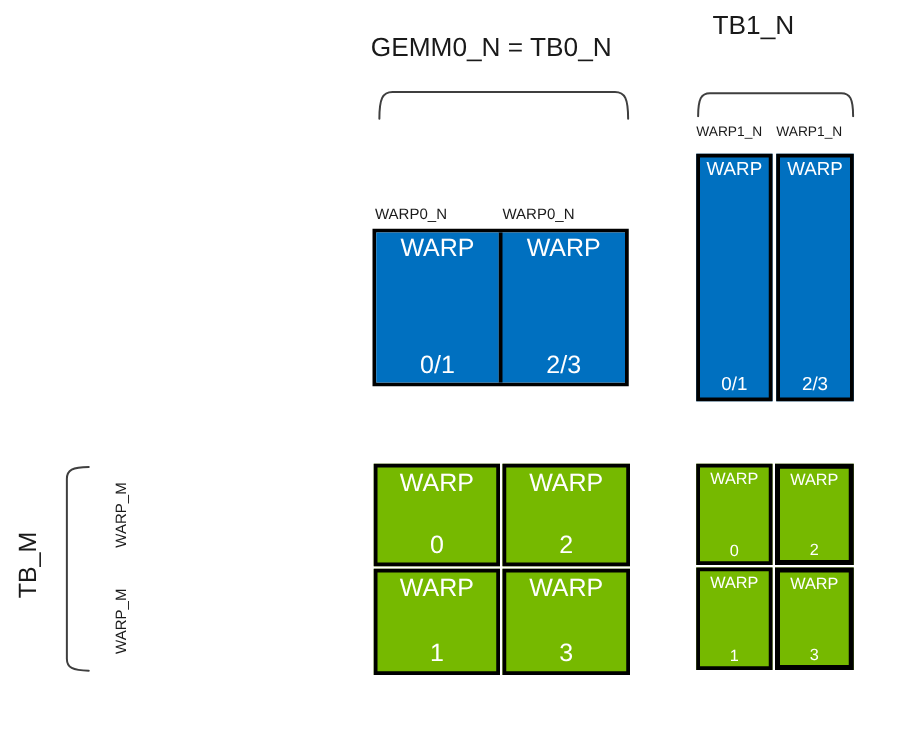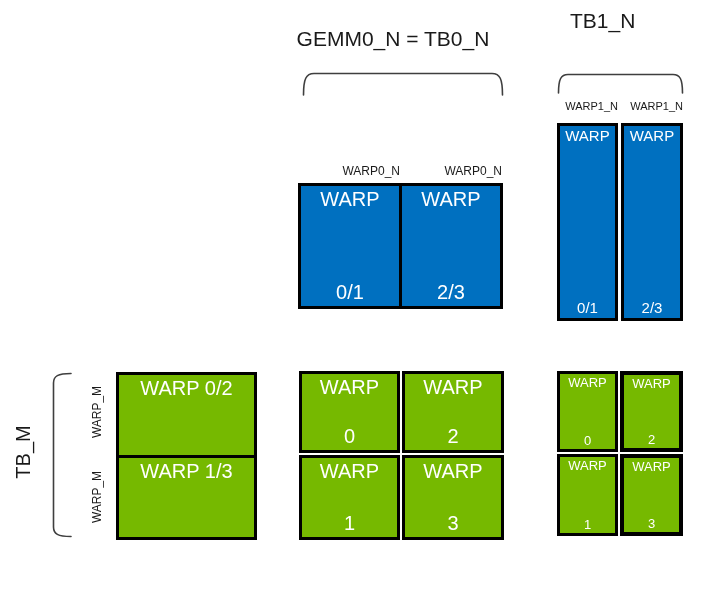--- a/index.html
+++ b/index.html
@@ -15,21 +15,21 @@
   .abs { position: absolute; }
   .hdr {
     font-size: 21px;
     line-height: 29px;
     color: var(--label);
     white-space: nowrap;
   }
   .sm-label {
     font-size: 12px;
     color: var(--label);
-    text-align: right;
+    text-align: left;
     white-space: nowrap;
   }
   .xs-label { font-size: 11px; }
   .rot {
     position: absolute;
     transform: translate(-50%,-50%) rotate(-90deg);
     white-space: nowrap;
     color: var(--label);
   }
   .bracket { color: var(--bracket); }
@@ -110,28 +110,20 @@
 
   <div class="abs bracket" style="left:50px; top:372px;">
     <svg width="22" height="166" viewBox="0 0 22 166">
       <path d="M21,1.5 C8,1.5 3.5,4 3.5,11 L3.5,155 C3.5,162 8,164.5 21,164.5" fill="none" stroke="currentColor" stroke-width="1.6" stroke-linecap="round"></path>
     </svg>
   </div>
 
   <div class="rot" style="left:97px; top:412px; font-size:12px;">WARP_M</div>
   <div class="rot" style="left:97px; top:497px; font-size:12px;">WARP_M</div>
 
-  <div class="abs bordered box-flex-col" style="left:116px; top:372px; width:141px; height:168px;">
-    <div class="cell green txt-lg" style="flex:1;">
-      <span>WARP 0/2</span>
-    </div>
-    <div class="cell green txt-lg split-h" style="flex:1;">
-      <span>WARP 1/3</span>
-    </div>
-  </div>
 
   <div class="abs grid-2x2" style="left:299px; top:371px; width:205px; height:169px; grid-template-columns:101px 102px; grid-template-rows:82px 85px;">
     <div class="cell green txt-lg cell-b3">
       <span>WARP</span>
       <span>0</span>
     </div>
     <div class="cell green txt-lg cell-b3">
       <span>WARP</span>
       <span>2</span>
     </div>

